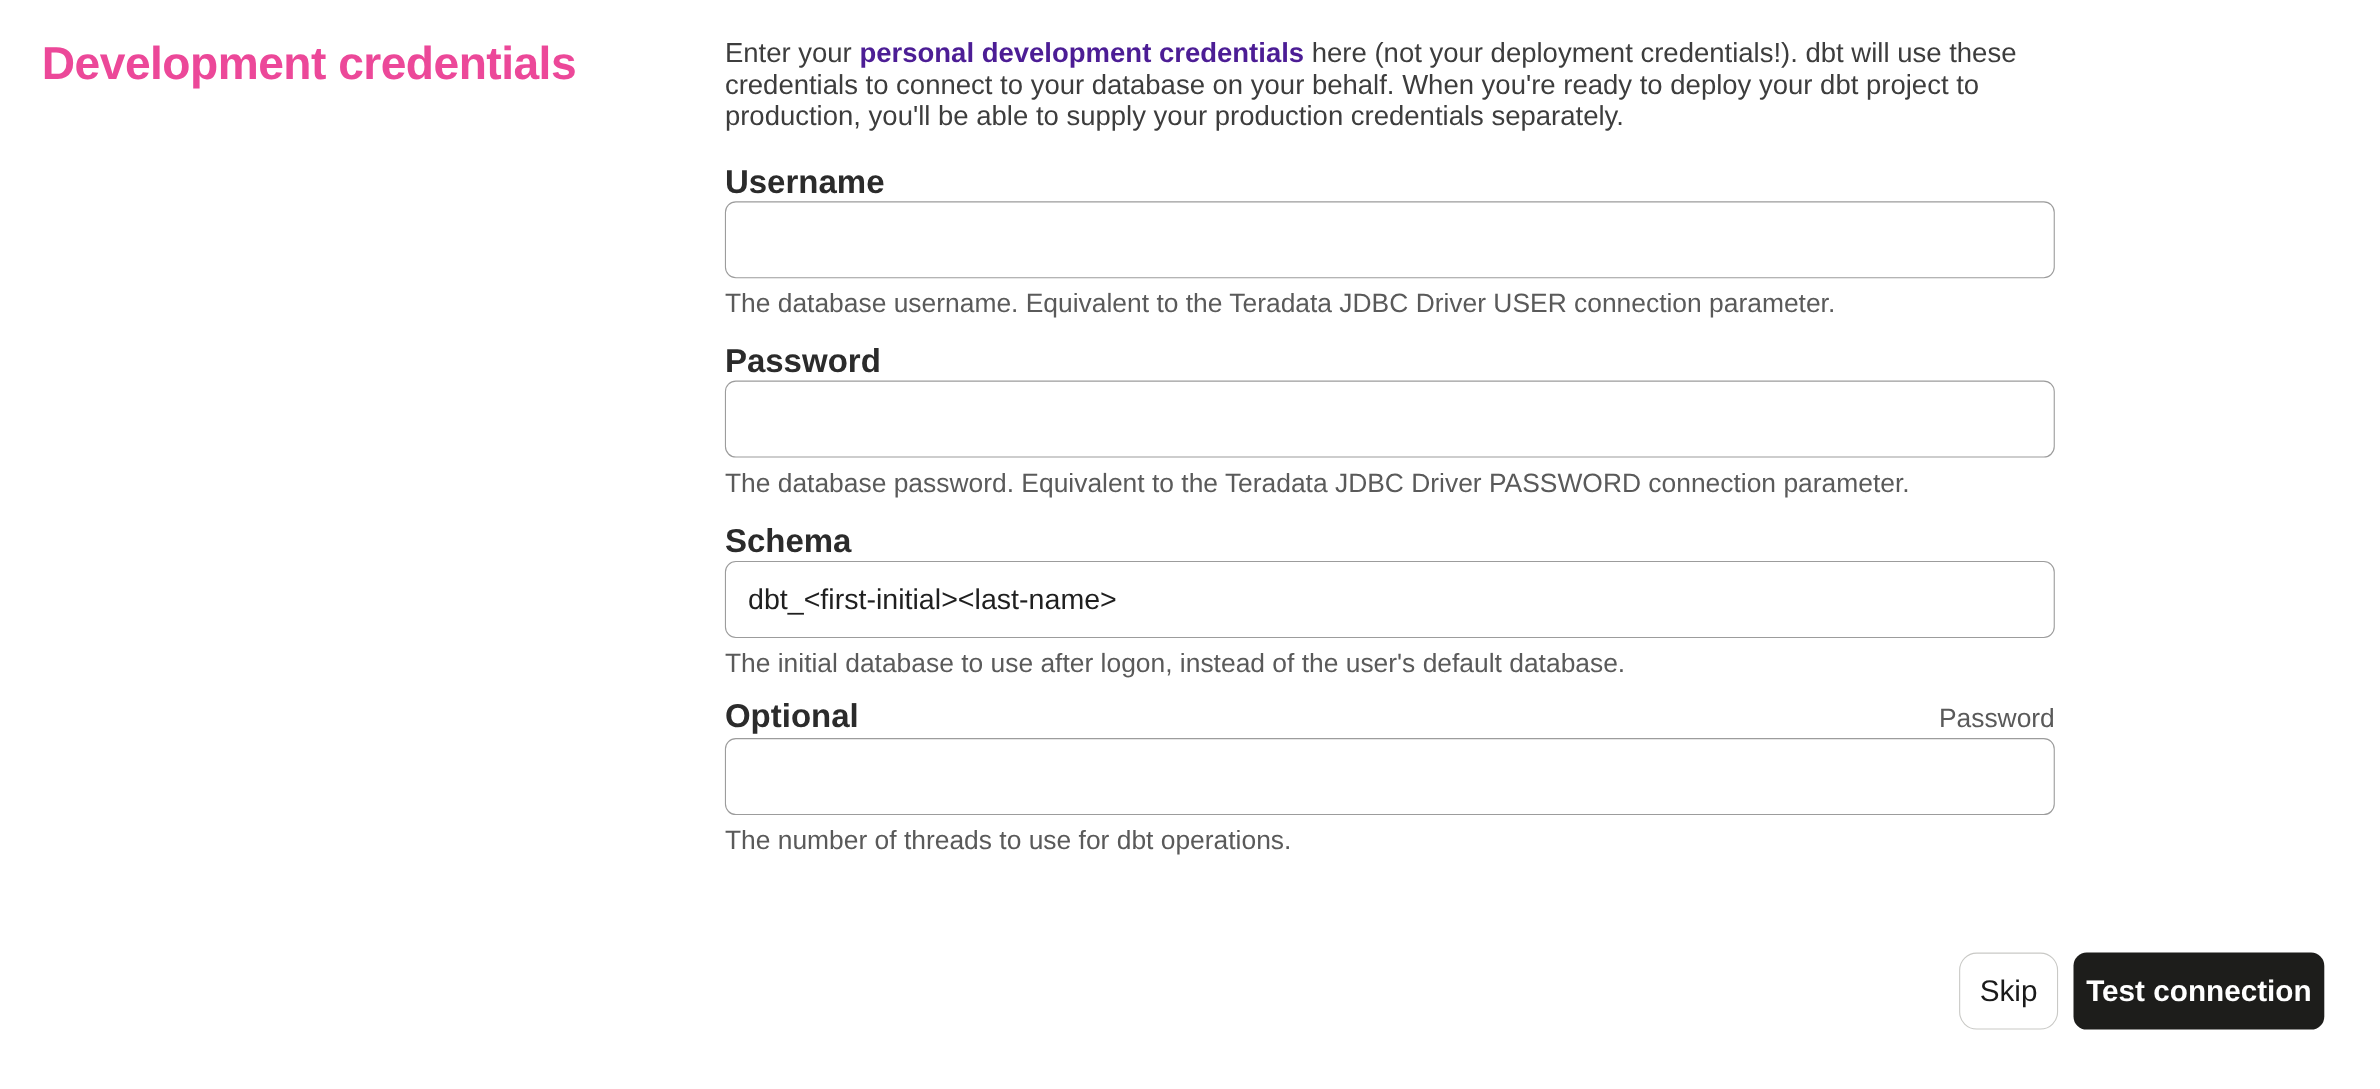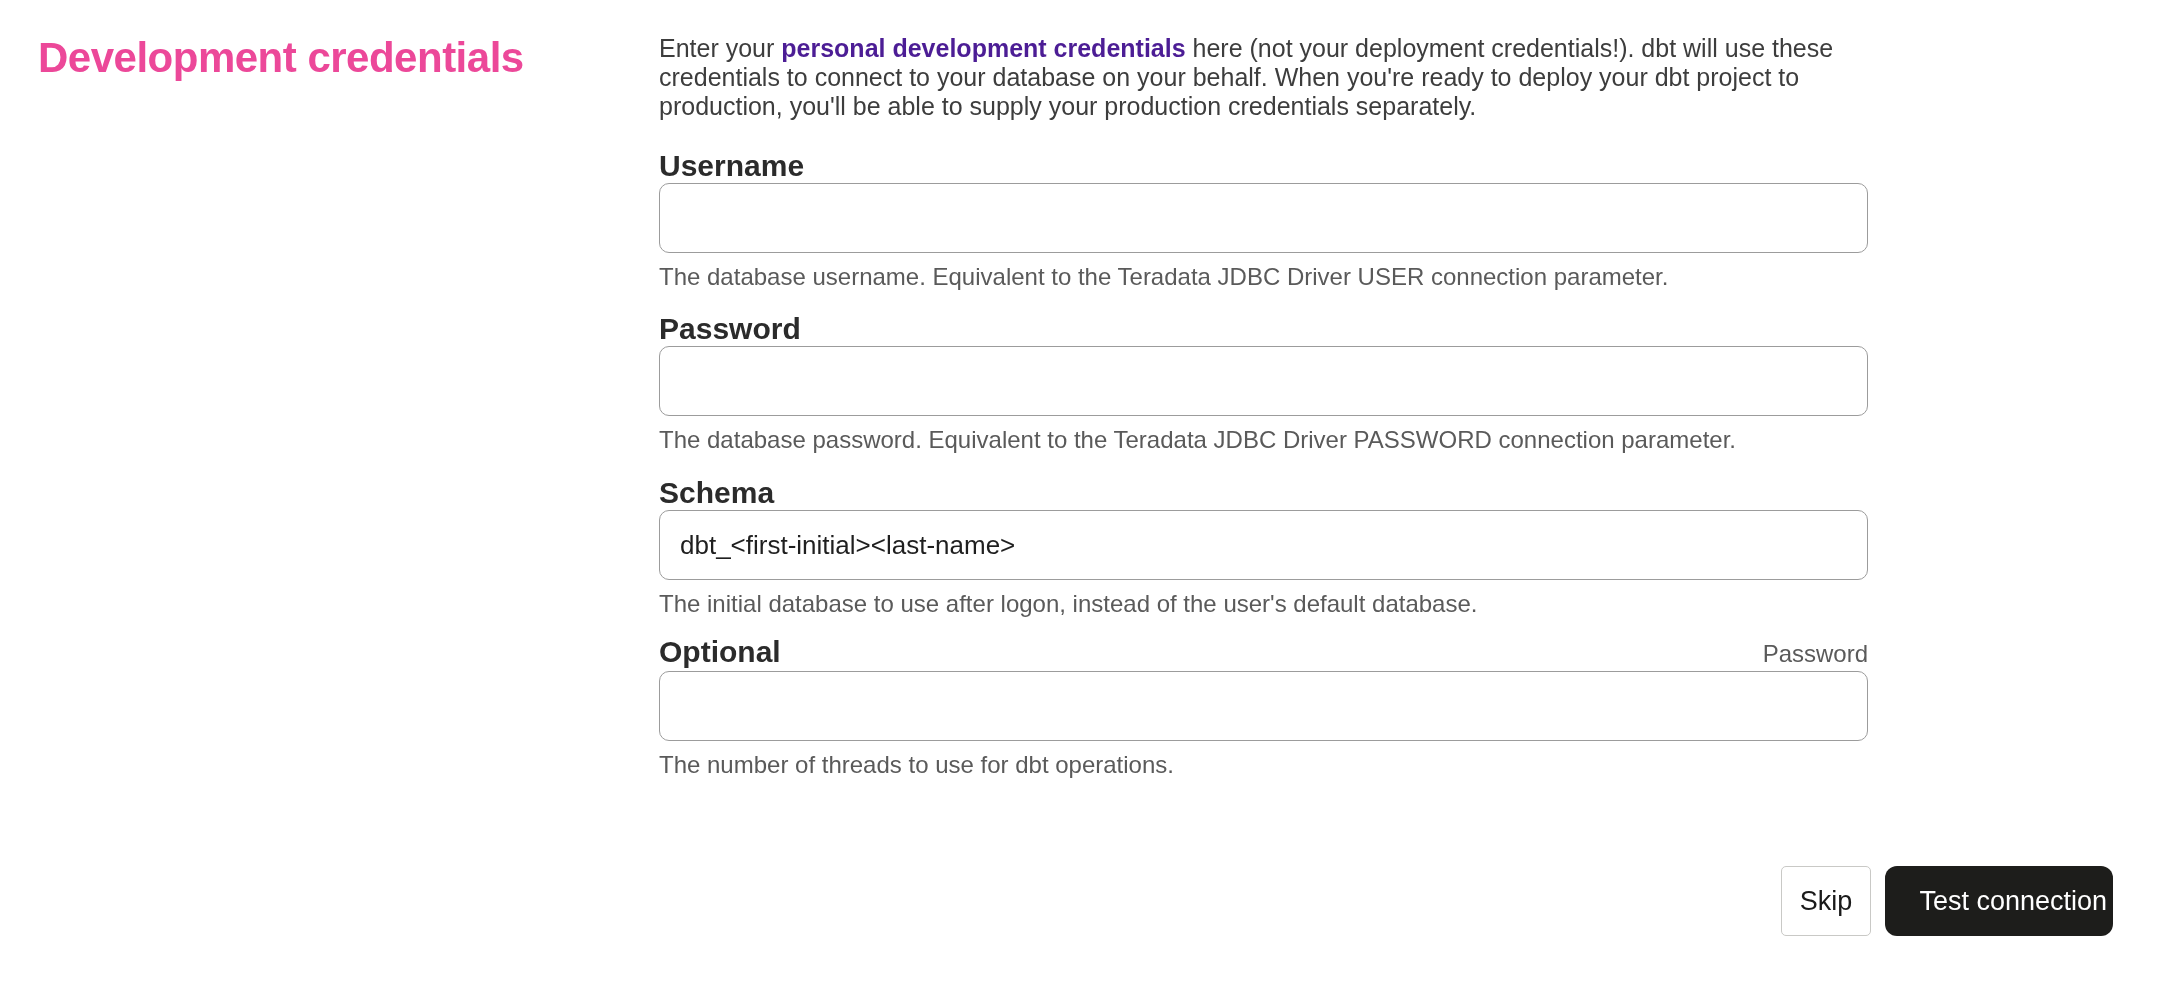--- a/index.html
+++ b/index.html
@@ -104,38 +104,37 @@
     cursor: pointer;
   }
   .btn-secondary {
     position: absolute;
     left: 1781px;
     top: 866px;
     width: 90px;
     height: 70px;
     background: #ffffff;
     border: 1px solid #c9c9c6;
-    border-radius: 5px;
+    border-radius: 16px;
     font-size: 27px;
     font-weight: 500;
     color: #1a1a1a;
   }
   .btn-primary {
     position: absolute;
     left: 1885px;
     top: 866px;
     width: 228px;
     height: 70px;
     background: #1d1d1b;
     border: none;
     border-radius: 12px;
     font-size: 27px;
-    font-weight: 400;
+    font-weight: 700;
     color: #ffffff;
-    text-align: right;
   }
 </style>
 </head>
 <body>
 
 <div class="stage">
 
   <h1 class="title">Development credentials</h1>
 
   <section class="form-col">

